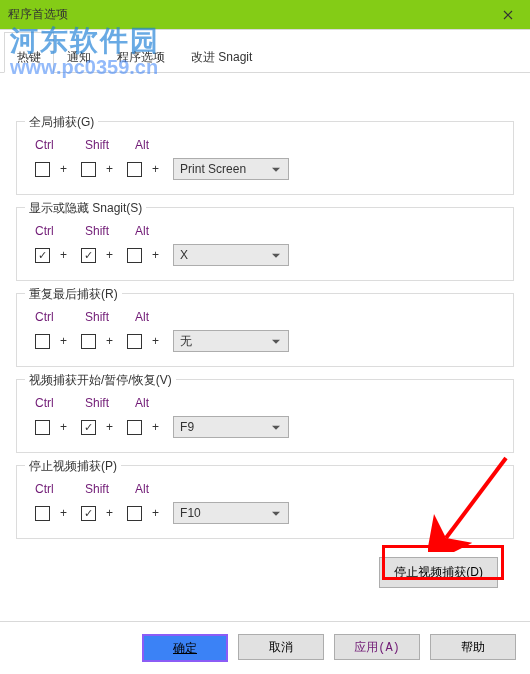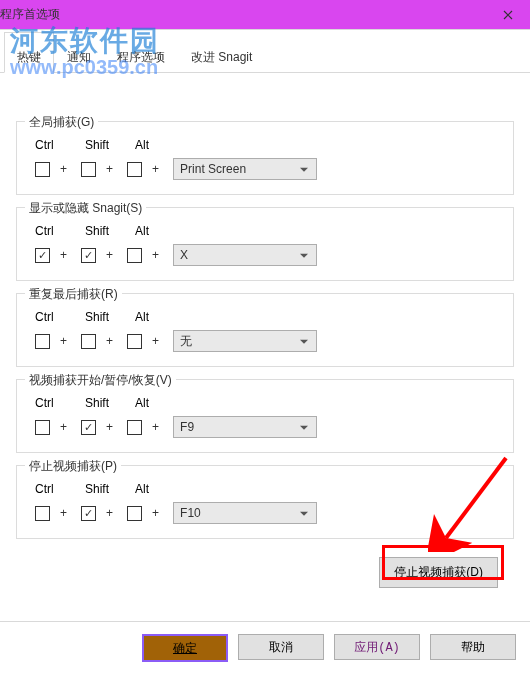--- a/index.html
+++ b/index.html
@@ -7,25 +7,25 @@
   font-family: "Microsoft YaHei", "SimSun", Arial, sans-serif;
   font-size: 12px;
   background: #fff;
   width: 530px;
   height: 674px;
   overflow: hidden;
   position: relative;
 }
 .titlebar {
   height: 30px;
-  background: #d946ef;
+  background: #84cc16;
   border-bottom: 1px solid #d9d9d9;
   display: flex;
   align-items: center;
-  padding-left: 0;
+  padding-left: 8px;
   position: relative;
 }
 .titlebar .title { font-size: 12px; color: #333; }
 .titlebar .close {
   position: absolute; right: 0; top: 0;
   width: 45px; height: 30px;
   display: flex; align-items: center; justify-content: center;
   font-size: 14px; color: #333; cursor: pointer;
 }
 .watermark {
@@ -79,21 +79,21 @@
   color: #333;
 }
 .row {
   display: flex;
   align-items: center;
   gap: 0;
   margin-top: 6px;
 }
 .col-label {
   font-size: 12px;
-  color: #000000;
+  color: #701a75;
   width: 50px;
   text-align: left;
   padding-left: 6px;
 }
 .labels-row {
   display: flex;
   margin-top: 6px;
 }
 .checkbox {
   width: 15px; height: 15px;
@@ -113,21 +113,21 @@
 }
 .plus {
   font-size: 12px;
   color: #333;
   padding: 0 8px 0 10px;
 }
 .select {
   border: 1px solid #adadad;
   background: #e9e9e9;
   height: 22px;
-  width: 144px;
+  width: 116px;
   display: flex;
   align-items: center;
   padding: 0 6px;
   font-size: 12px;
   color: #333;
   position: relative;
   margin-left: 6px;
   cursor: pointer;
 }
 .select::after {
@@ -174,21 +174,21 @@
   width: 86px;
   height: 26px;
   font-size: 12px;
   cursor: pointer;
   display: flex;
   align-items: center;
   justify-content: center;
 }
 .btn.primary {
   border: 1px solid #8b5cf6;
-  background: #a16207;
+  background: #3b82f6;
   border-width: 2px;
   height: 28px;
   text-decoration: underline;
 }
 .btn.disabled {
   color: #701a75;
   cursor: default;
   font-family: Liberation Mono, monospace;
 }
 </style>

